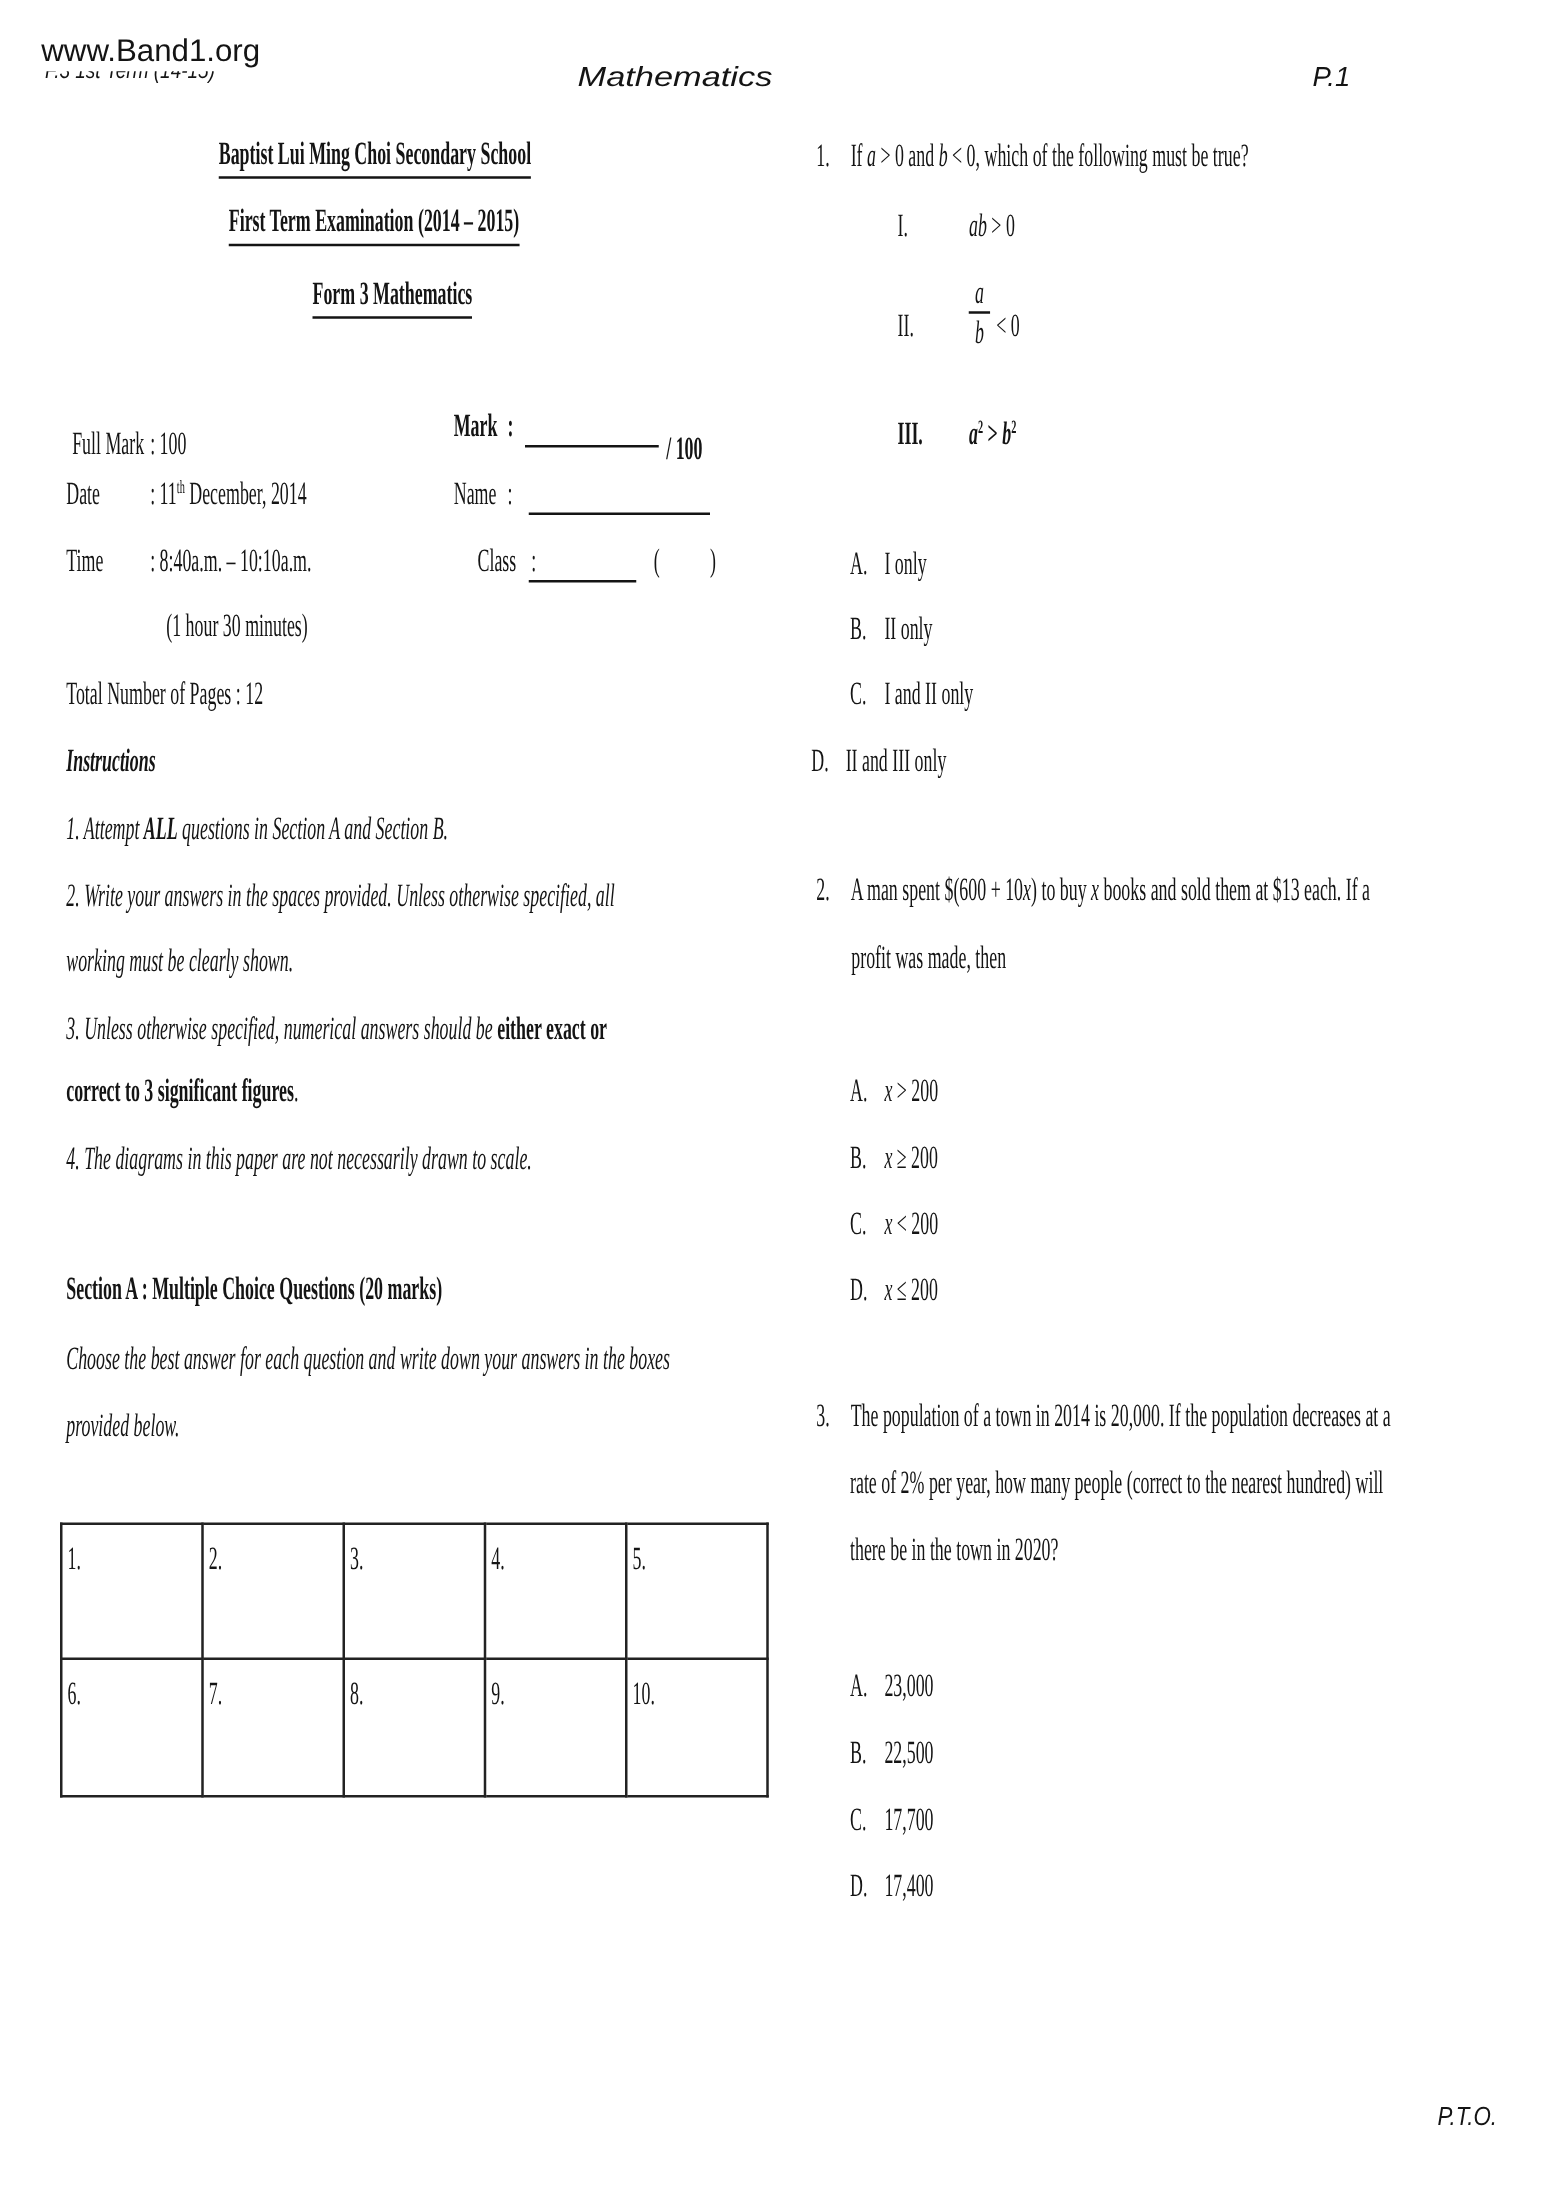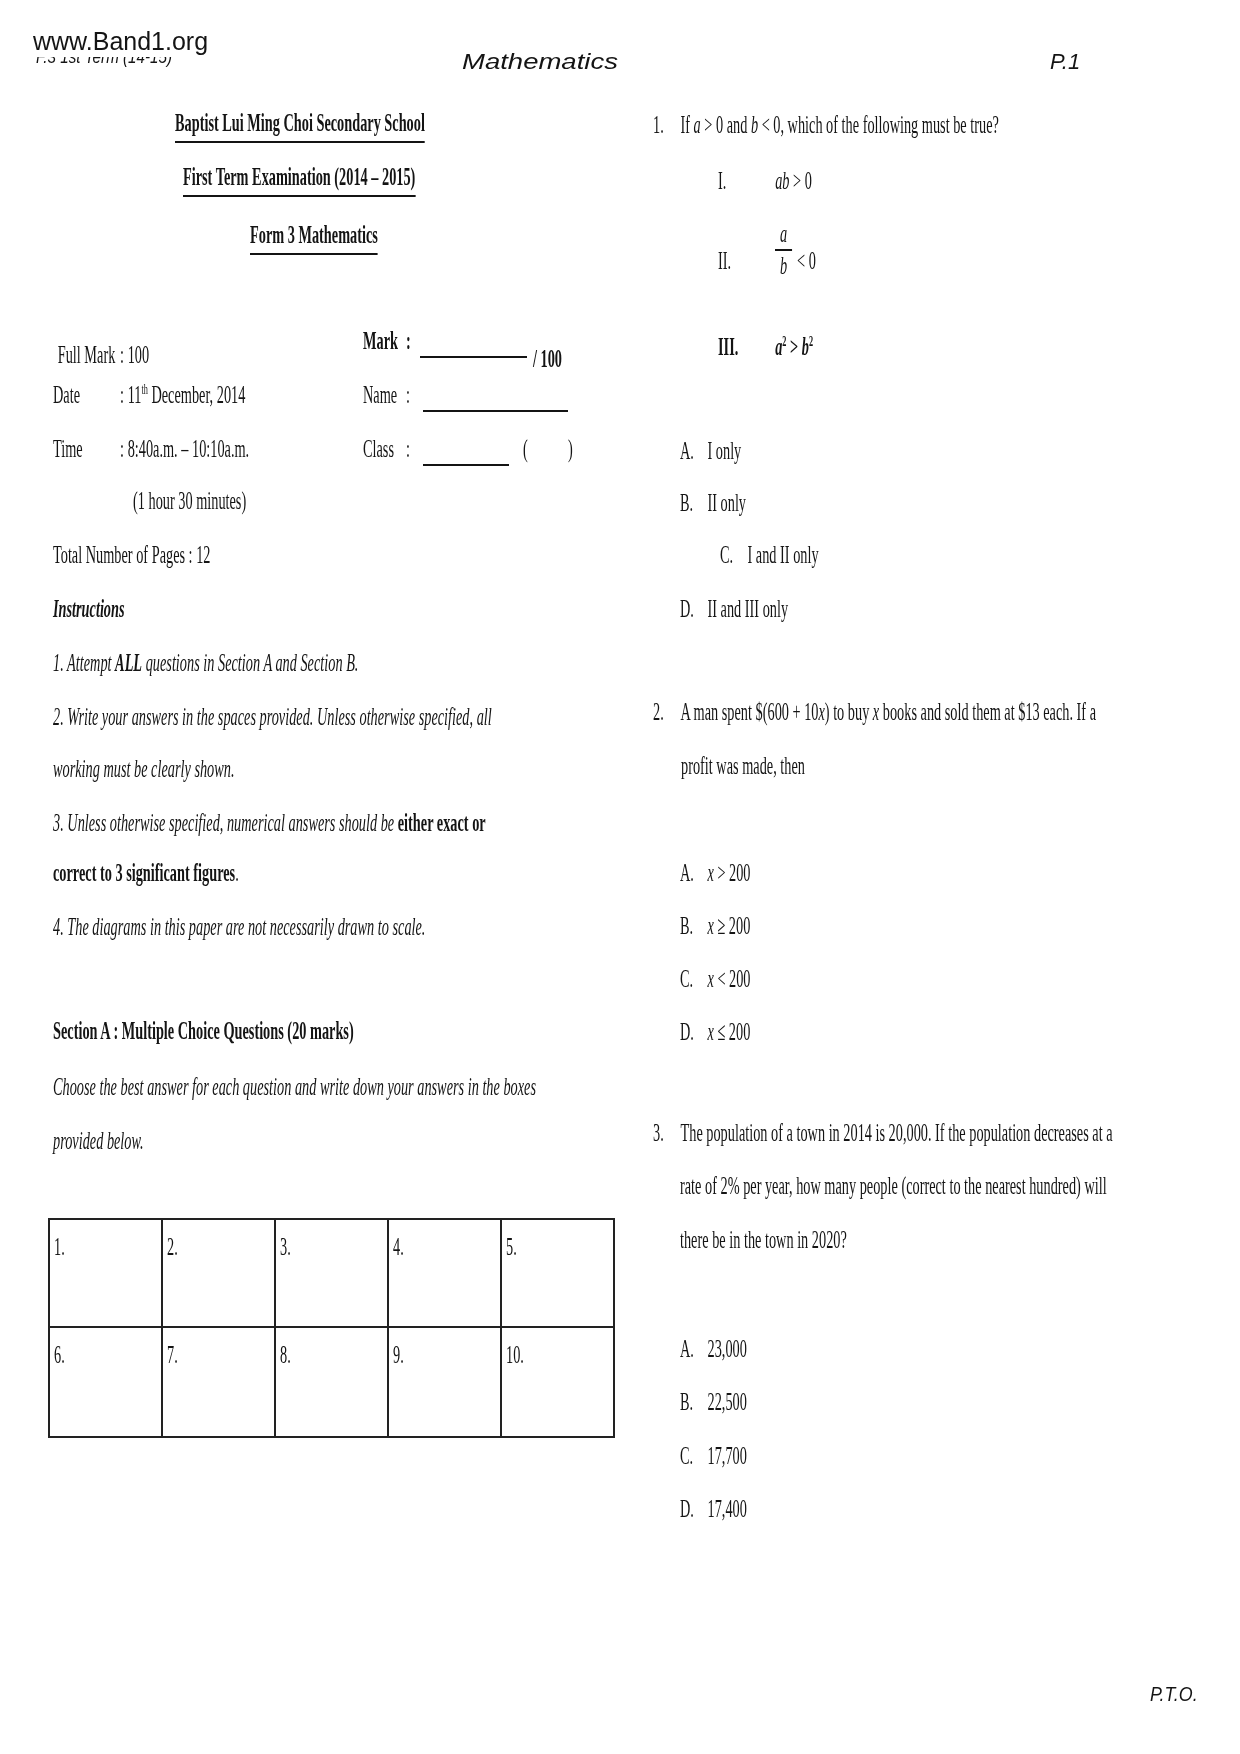--- a/index.html
+++ b/index.html
@@ -76,21 +76,21 @@
 <div class="blank" style="left:420px;top:354px;width:107px;"></div>
 <div class="abs t b" style="left:533px;top:344px;text-align:right;">
   <span class="sx">/ 100</span>
 </div>
 
 <div class="abs t" style="left:363px;top:380px;">
   <span class="sx"><span class="lw2">Name</span><span>:</span></span>
 </div>
 <div class="blank" style="left:423px;top:408px;width:145px;"></div>
 
-<div class="abs t" style="left:363px;top:434px;">
+<div class="abs t" style="left:382px;top:434px;">
   <span class="sx"><span class="lw2">Class</span><span>:</span></span>
 </div>
 <div class="blank" style="left:423px;top:462px;width:86px;"></div>
 <div class="abs t" style="left:523px;top:434px;">
   <span class="sx">(</span>
 </div>
 <div class="abs t" style="left:568px;top:434px;">
   <span class="sx">)</span>
 </div>
 
@@ -166,24 +166,24 @@
 <div class="abs t" style="left:718px;top:332px;font-weight:bold;">
   <span class="sx"><span class="sl">III.</span><span class="i">a</span><span class="sup">2</span><span> &gt; </span><span class="i">b</span><span class="sup">2</span></span>
 </div>
 
 <div class="abs t" style="left:680px;top:436px;">
   <span class="sx"><span class="ol">A.</span><span>I only</span></span>
 </div>
 <div class="abs t" style="left:680px;top:488px;">
   <span class="sx"><span class="ol">B.</span><span>II only</span></span>
 </div>
-<div class="abs t" style="left:680px;top:540px;margin-left:40px;">
+<div class="abs t" style="left:680px;top:540px;">
   <span class="sx"><span class="ol">C.</span><span>I and II only</span></span>
 </div>
-<div class="abs t" style="left:680px;top:594px;">
+<div class="abs t" style="left:649px;top:594px;">
   <span class="sx"><span class="ol">D.</span><span>II and III only</span></span>
 </div>
 
 <div class="abs t" style="left:653px;top:697px;">
   <span class="sx"><span class="qn">2.</span><span>A man spent $(600 + 10</span><span class="i">x</span><span>) to buy </span><span class="i">x</span><span> books and sold them at $13 each. If a</span></span>
 </div>
 <div class="abs t" style="left:681px;top:751px;">
   <span class="sx">profit was made, then</span>
 </div>
 

